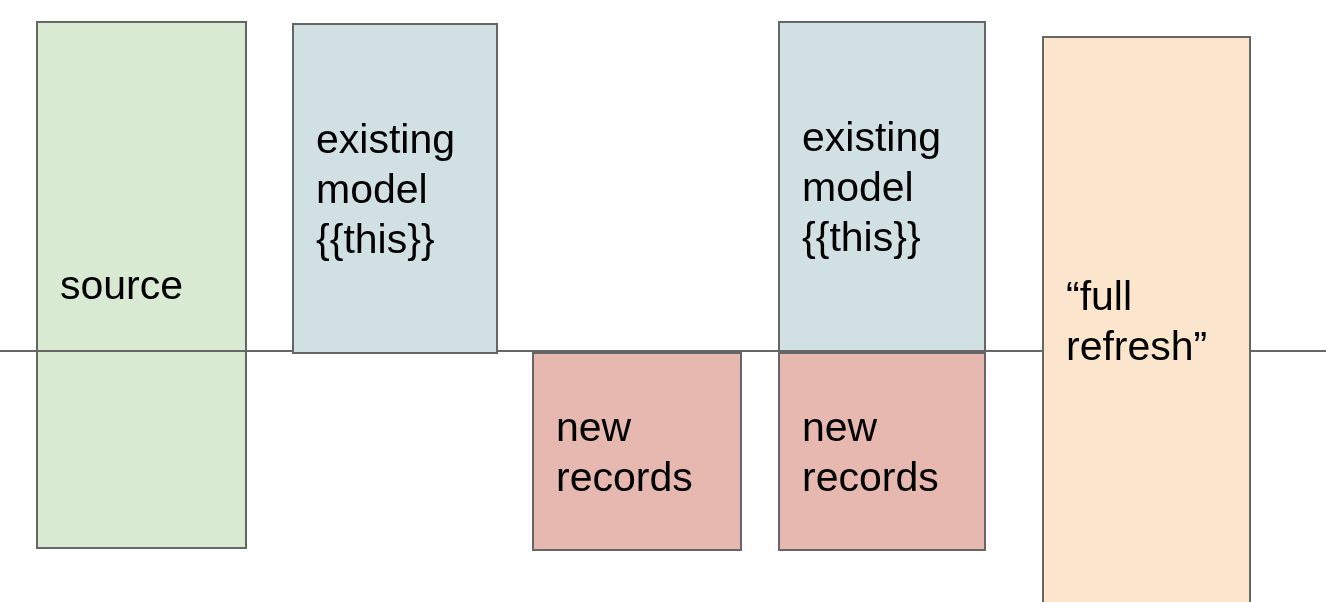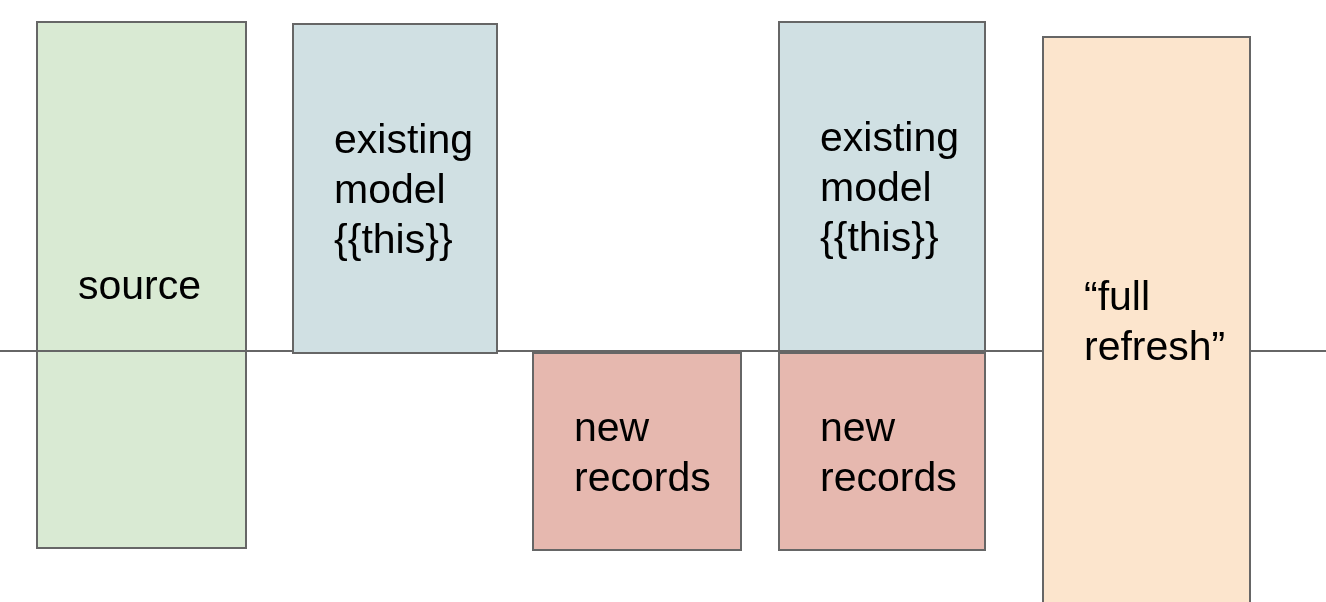--- a/index.html
+++ b/index.html
@@ -21,21 +21,21 @@
     border: 2px solid #666666;
     display: flex;
     align-items: center;
     z-index: 3;
   }
   .box .label {
     font-size: 41px;
     line-height: 50px;
     color: #000000;
     white-space: pre-line;
-    padding-left: 40px;
+    padding-left: 22px;
     letter-spacing: 0;
   }
   
   #box-source        { left: 36px;   top: 21px;  width: 211px; height: 528px; z-index: 1; }
   #box-em-left       { left: 292px;  top: 23px;  width: 206px; height: 331px; }
   #box-nr-left       { left: 532px;  top: 352px; width: 210px; height: 199px; }
   #box-em-right      { left: 778px;  top: 21px;  width: 208px; height: 331px; }
   #box-nr-right      { left: 778px;  top: 352px; width: 208px; height: 199px; }
   #box-full-refresh  { left: 1042px; top: 36px;  width: 209px; height: 570px; align-items: center; }
   #divider-line {

